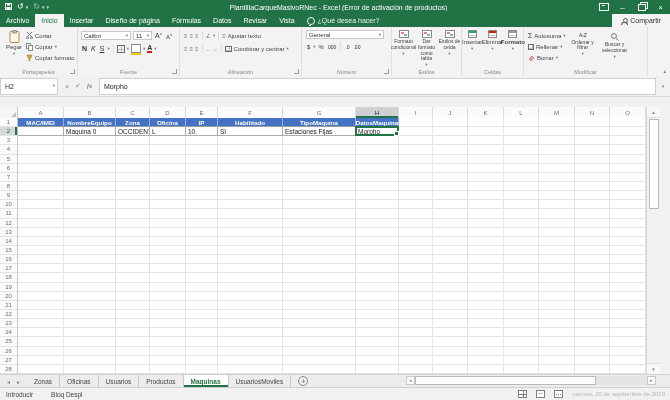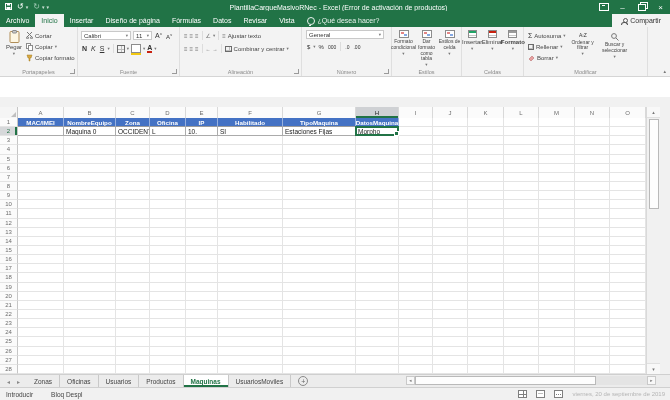--- a/index.html
+++ b/index.html
@@ -391,20 +391,35 @@
           </svg>
         <span class="twoline">Buscar y seleccionar</span>
         <span class="dd6">▾</span>
       </div>
       <div class="glabel">Modificar</div>
     </div>
 
     <span class="collapse">▴</span>
   </div>
 
+  <div class="fbar">
+    <div class="namebox">
+      <span>H2</span>
+      <span class="dd6">▾</span>
+    </div>
+    <div class="fbtns">
+      <span class="b">×</span>
+      <span class="b">✓</span>
+      <span class="b fx">fx</span>
+    </div>
+    <div class="fcontent">
+      <span>Morpho</span>
+    </div>
+    <div class="fexpand">▾</div>
+  </div>
   <div class="gapstrip"></div>
 
   <div class="colhdrs" id="col-headers">
       <div class="ch corner" style="width: 18px;"></div>
       <div class="ch" style="width: 46px;">A</div>
       <div class="ch" style="width: 52px;">B</div>
       <div class="ch" style="width: 34px;">C</div>
       <div class="ch" style="width: 36px;">D</div>
       <div class="ch" style="width: 32px;">E</div>
       <div class="ch" style="width: 65px;">F</div>

